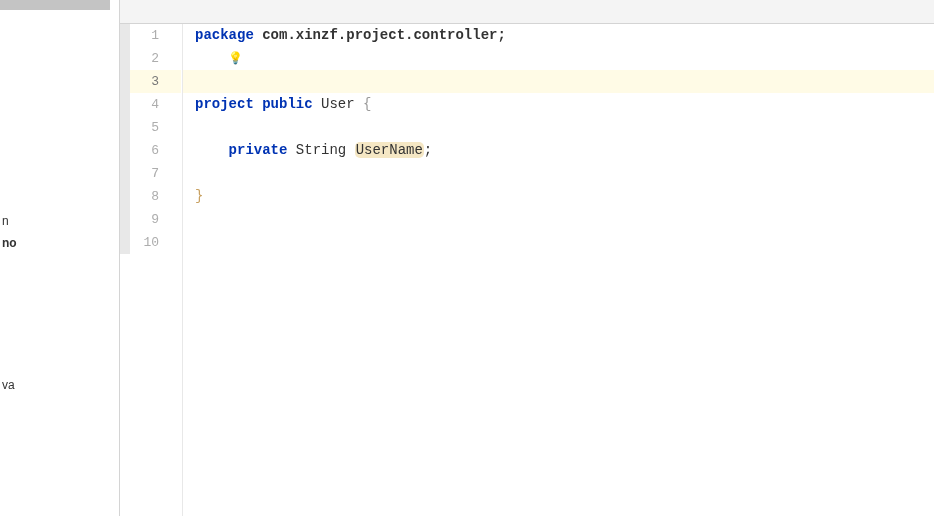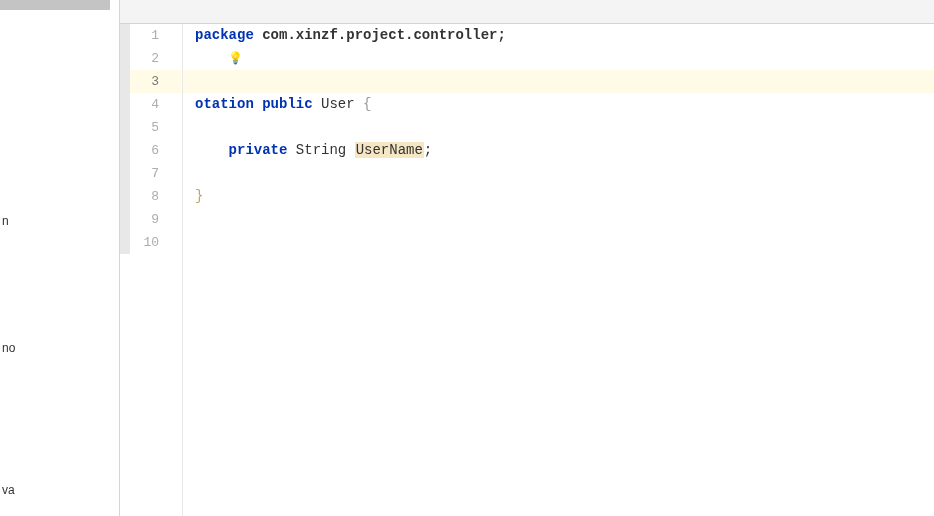--- a/index.html
+++ b/index.html
@@ -104,21 +104,21 @@
       background: #fffbe6;
     }
     .kw { color: #0033b3; font-weight: bold; }
     .type { color: #333333; margin-top: 23px; }
     .str { color: #333333; font-weight: bold; }
     .punct { color: #333333; }
     .brace-dim { color: #999999; font-weight: normal; }
     .brace-end { color: #c8a060; }
     .highlight-field {
       background: #f5e7c4;
-      border-radius: 0;
+      border-radius: 5px;
       padding: 0 1px;
     }
     .bulb-icon {
       display: inline-block;
       color: #e8c200;
       font-size: 12px;
     }
     .divider-v {
       width: 1px;
       background: #e8e8e8;
@@ -126,21 +126,21 @@
     }
   </style>
 </head>
 <body>
 
 <div class="container">
   <div class="sidebar">
     <div class="sidebar-scrollbar"></div>
     <div class="sidebar-content">
     <div class="sidebar-item">n</div>
-        <div class="sidebar-item" style="margin-top: 105px;">no</div>
+        <div class="sidebar-item" style=" font-weight: bold;">no</div>
         <div class="sidebar-item" style="margin-top: 120px;">va</div>
       </div>
   </div>
   <div class="editor-area">
     <div class="breadcrumb-bar"></div>
     <div class="code-container">
       <div class="gutter">
         <div class="gutter-track"></div>
       <div class="gutter-line">1</div>
           <div class="gutter-line">2</div>
@@ -151,21 +151,21 @@
           <div class="gutter-line">7</div>
           <div class="gutter-line">8</div>
           <div class="gutter-line">9</div>
           <div class="gutter-line">10</div>
         </div>
       <div class="divider-v"></div>
       <div class="code-lines">
       <div class="code-line"><span class="kw">package</span><span class="str"> com.xinzf.project.controller;</span></div>
           <div class="code-line"><span>    </span><span class="bulb-icon">💡</span></div>
           <div class="code-line current"></div>
-          <div class="code-line"><span class="kw">otation</span><span> </span><span class="kw">public</span><span class="type"> User </span><span class="brace-dim">{</span></div>
+          <div class="code-line"><span class="kw">project</span><span> </span><span class="kw">public</span><span class="type"> User </span><span class="brace-dim">{</span></div>
           <div class="code-line"></div>
           <div class="code-line"><span>    </span><span class="kw">private</span><span class="type"> String </span><span class="highlight-field">UserName</span><span class="punct">;</span></div>
           <div class="code-line"></div>
           <div class="code-line"><span class="brace-end">}</span></div>
           <div class="code-line"></div>
         </div>
     </div>
   </div>
 </div>
 

